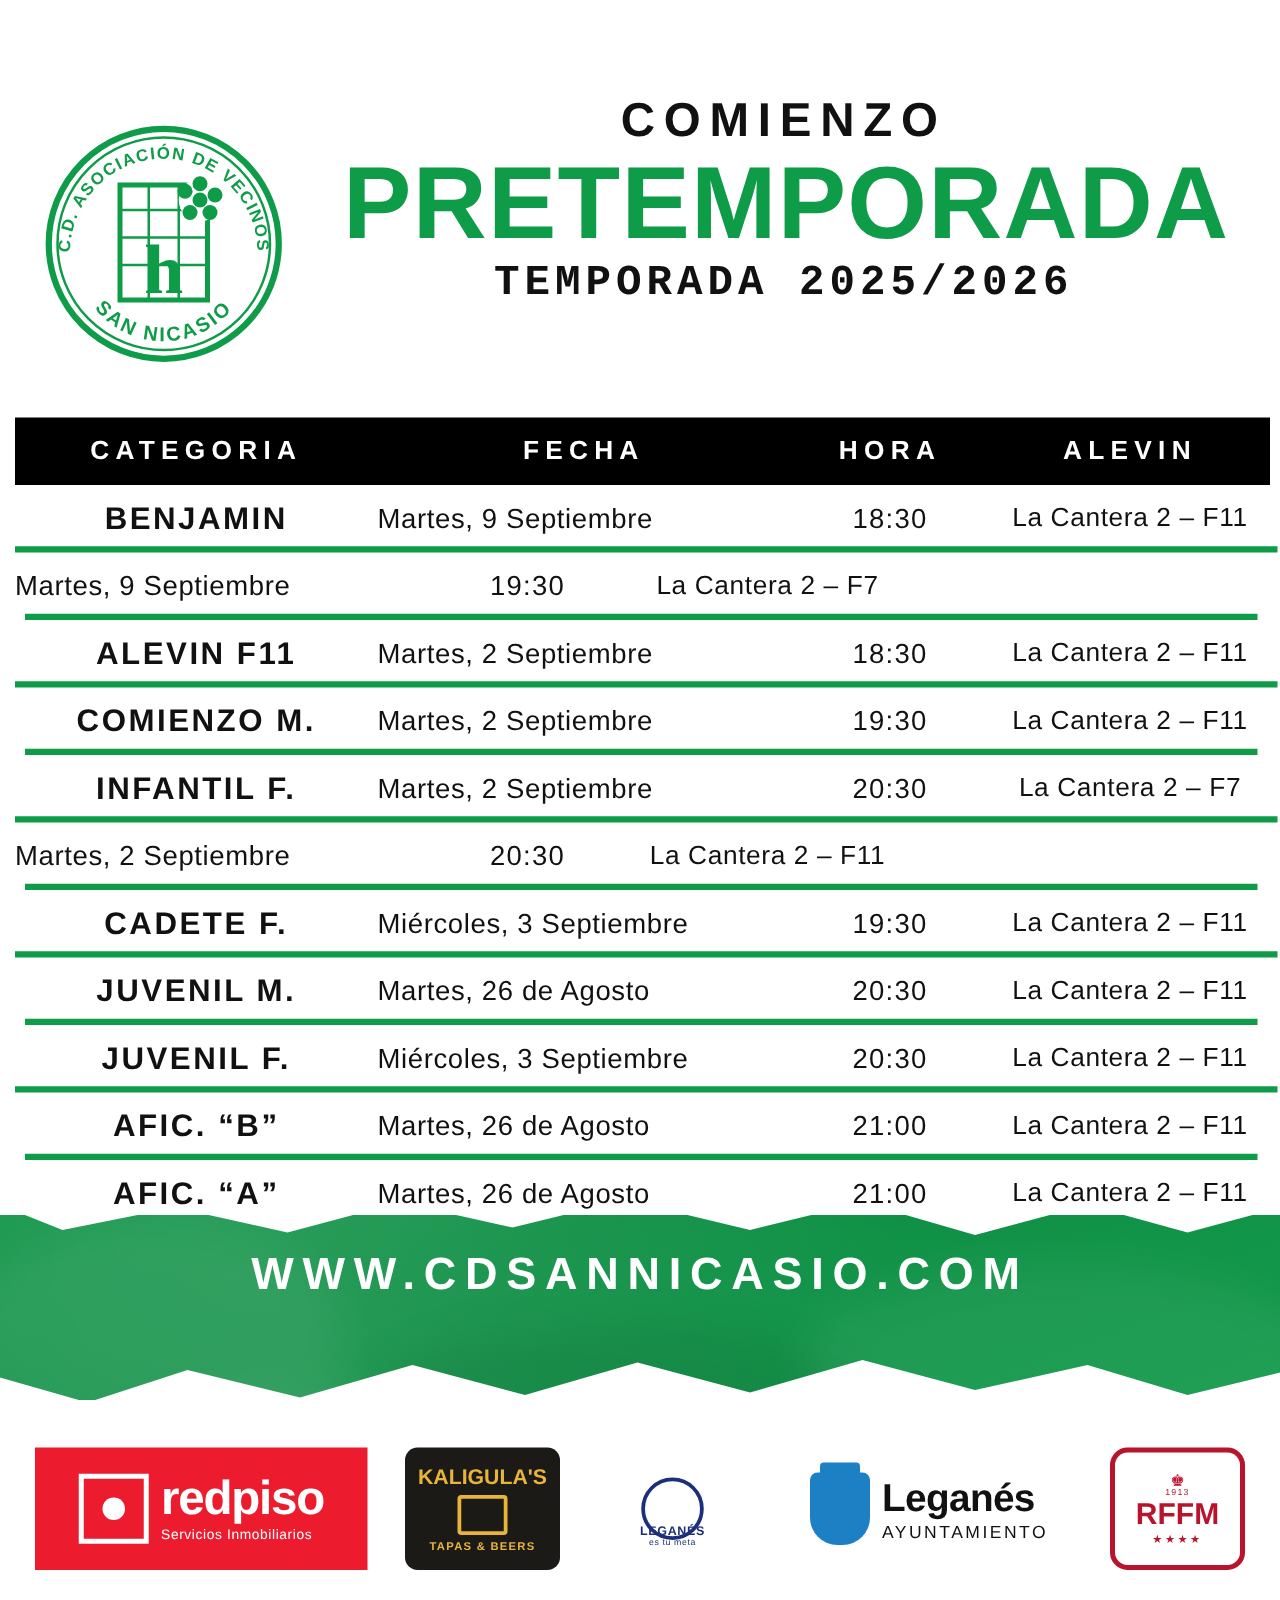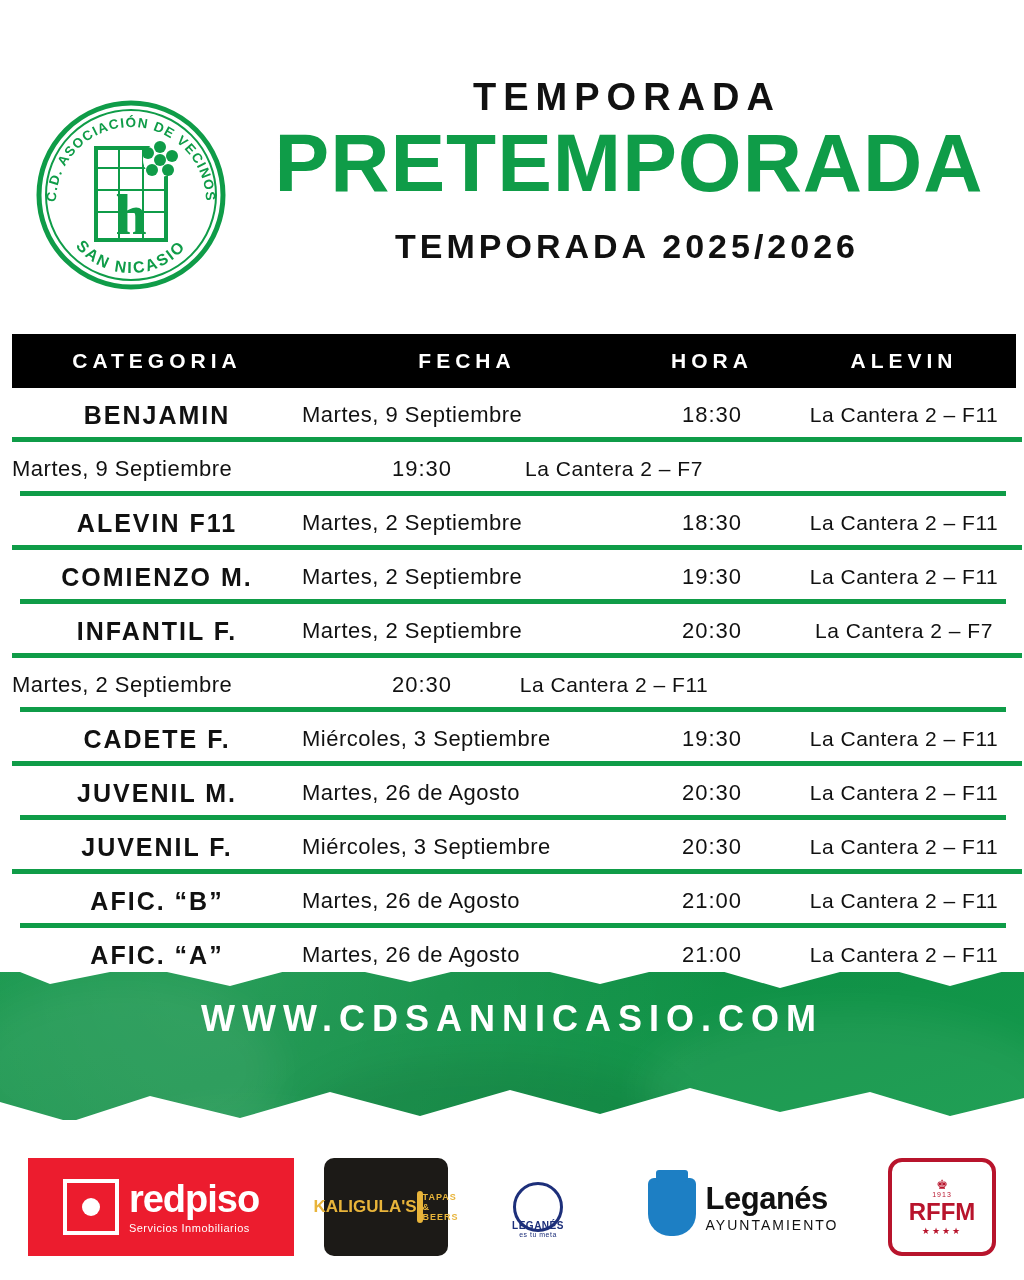--- a/index.html
+++ b/index.html
@@ -116,21 +116,22 @@
     line-height: 1;
     white-space: nowrap;
     margin-left: 4px;
   }
   .temporada {
     font-size: 34px;
     font-weight: bold;
     letter-spacing: 4px;
     color: #111;
     line-height: 1;
-    margin-top: 25px;
+    margin-top: 6px;
+    font-family: Liberation Mono, monospace;
   }
 
   
   .table-wrap {
     position: absolute;
     left: 12px;
     top: 300px;
     width: 1004px;
     z-index: 7;
   }
@@ -238,21 +239,21 @@
   .rp-dot { width: 18px; height: 18px; background: #ffffff; border-radius: 50%; }
   .rp-txt { color: #ffffff; line-height: 1; }
   .rp-name { font-size: 38px; font-weight: bold; letter-spacing: -1px; }
   .rp-sub { font-size: 11px; letter-spacing: 0.5px; margin-top: 5px; }
 
   .sp-kali {
     width: 124px; height: 98px;
     background: #1c1a17;
     border-radius: 10px;
     color: #e8b43a;
-    display: flex; flex-direction: row; align-items: center; justify-content: center;
+    display: flex; flex-direction: column; align-items: center; justify-content: center;
     font-size: 13px; font-weight: bold;
   }
   .kali-top { font-size: 17px; letter-spacing: 0px; }
   .kali-mug {
     width: 34px; height: 26px;
     border: 3px solid #e8b43a;
     border-radius: 3px;
     margin: 4px 0;
   }
   .kali-bot { font-size: 9px; letter-spacing: 1px; }
@@ -360,21 +361,21 @@
       <circle cx="126" cy="49" r="6" fill="#0f9c48"></circle>
       <circle cx="138" cy="58" r="6" fill="#0f9c48"></circle>
       <circle cx="134" cy="72" r="6" fill="#0f9c48"></circle>
       <circle cx="118" cy="72" r="6" fill="#0f9c48"></circle>
       <circle cx="114" cy="55" r="6" fill="#0f9c48"></circle>
       <text x="97" y="136" font-family="'Liberation Serif', serif" font-size="56" font-weight="bold" fill="#0f9c48" text-anchor="middle">h</text>
     </svg>
   </div>
 
   <div class="header-text">
-    <div class="comienzo">TEMPORADA</div>
+    <div class="comienzo">COMIENZO</div>
     <div class="pretemporada">PRETEMPORADA</div>
     <div class="temporada">TEMPORADA 2025/2026</div>
   </div>
 
   <div class="table-wrap">
     <div class="thead">
       <div class="col-cat">CATEGORIA</div>
       <div class="col-fecha">FECHA</div>
       <div class="col-hora">HORA</div>
       <div class="col-campo">ALEVIN</div>

